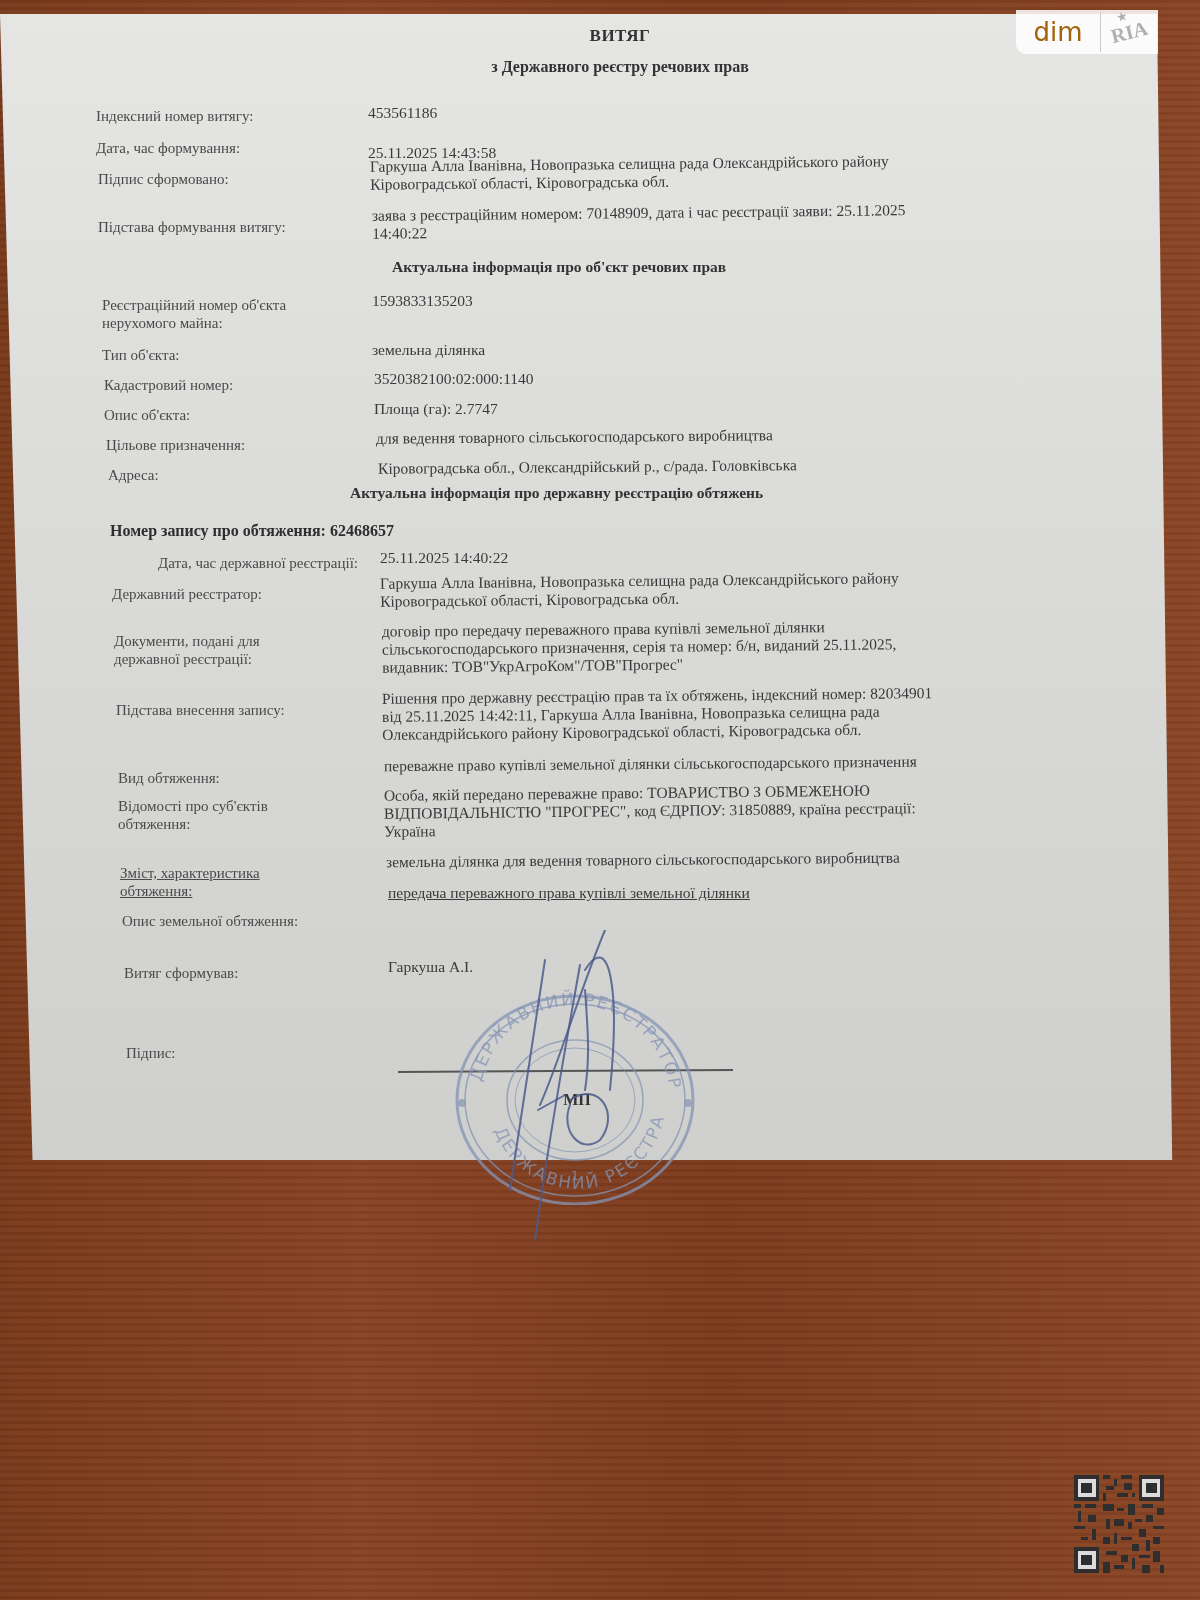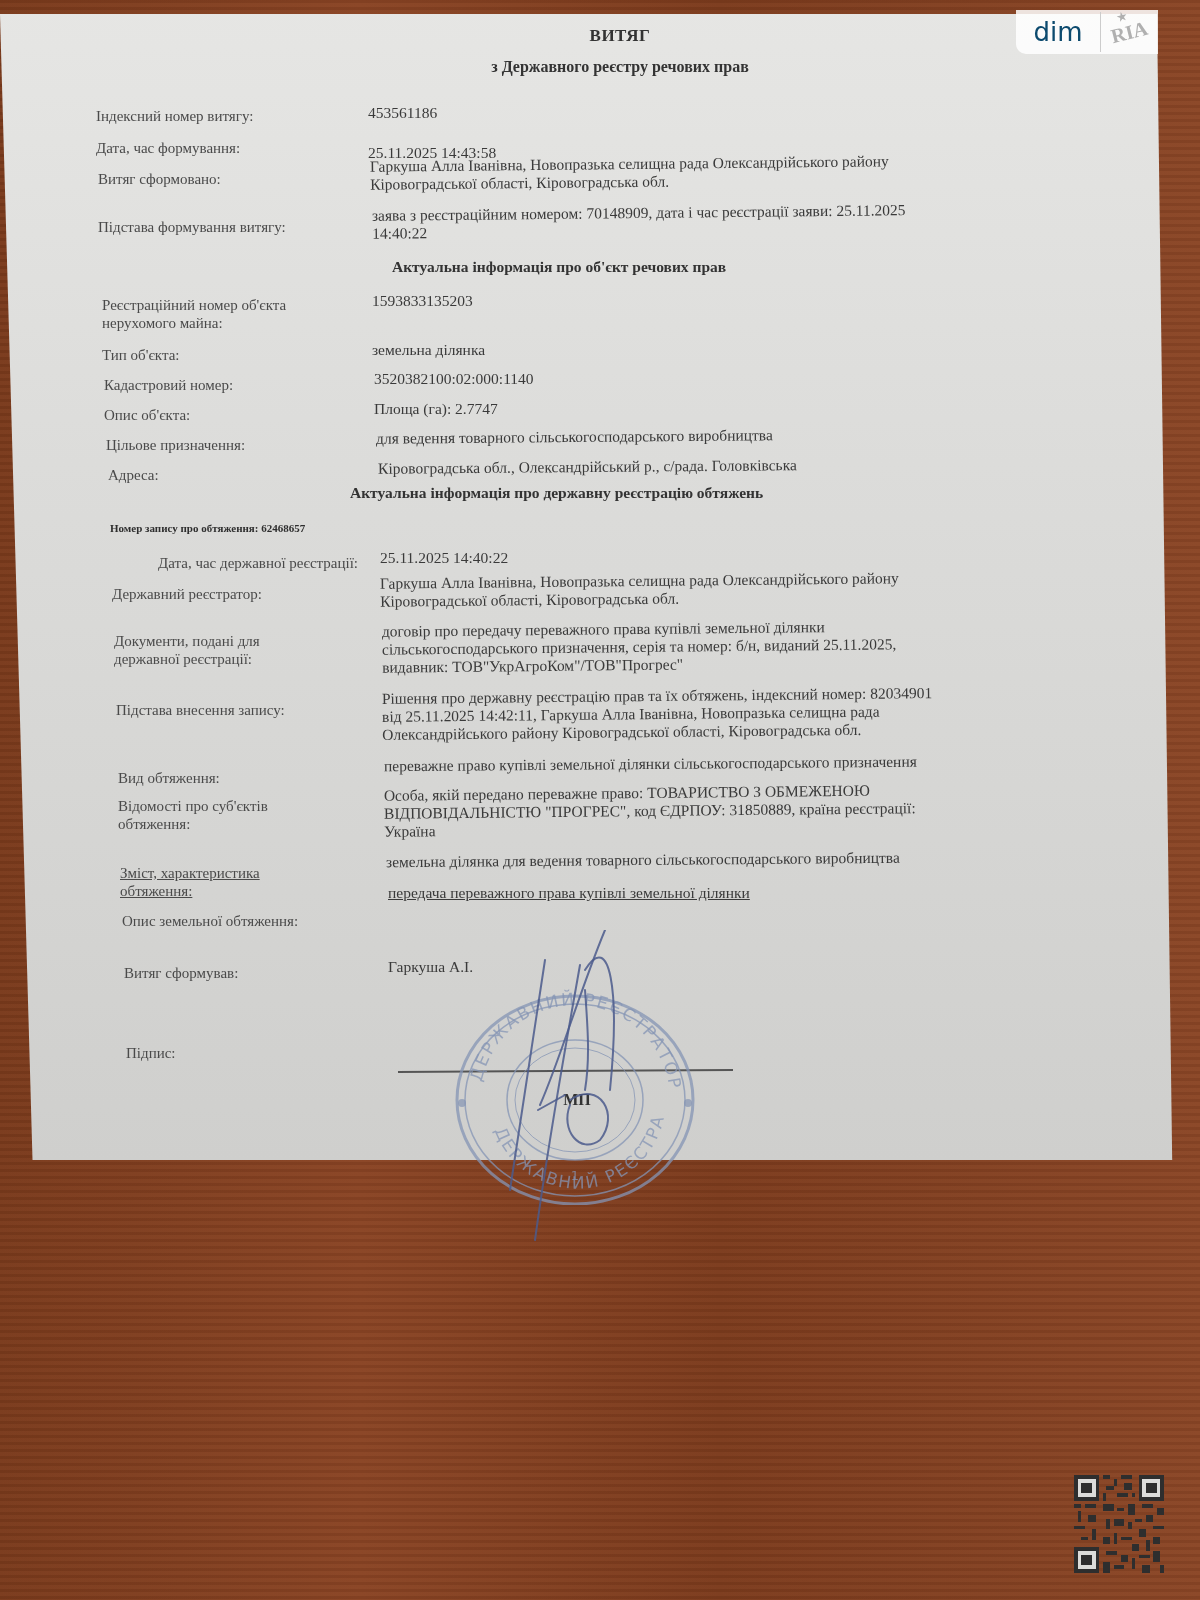--- a/index.html
+++ b/index.html
@@ -25,52 +25,52 @@
     .t2 { top: 58px; font-size: 16px; }
     .section-head {
       position: absolute; font-weight: bold; font-size: 15.5px; color: #333; white-space: nowrap;
     }
     .lbl {
       position: absolute; font-size: 15px; color: #4a4a4a; line-height: 18px; white-space: nowrap;
     }
     .val {
       position: absolute; font-size: 15.5px; color: #3a3a3a; line-height: 18px; white-space: pre-line;
     }
-    .bold-row { position: absolute; font-size: 11px; font-weight: bold; color: #2e2e2e; white-space: nowrap; }
+    .bold-row { position: absolute; font-size: 16px; font-weight: bold; color: #2e2e2e; white-space: nowrap; }
     .sigline { position: absolute; left: 398px; top: 1070px; width: 335px; height: 2px; background: #555; transform: rotate(-0.3deg); }
     .stamp { position: absolute; left: 450px; top: 985px; width: 250px; height: 220px; }
     .signature { position: absolute; left: 470px; top: 930px; width: 200px; height: 340px; }
     .qr { position: absolute; left: 1074px; top: 1475px; width: 90px; height: 98px; }
     .watermark {
       position: absolute; left: 1016px; top: 10px; width: 142px; height: 44px;
       background: rgba(255,255,255,0.85); border-radius: 0 0 0 10px;
       display: flex; align-items: center;
     }
-    .wm-dim { font-family: "DejaVu Sans", sans-serif; font-size: 26px; color: #0c4a6e; width: 84px; text-align: center; }
+    .wm-dim { font-family: "DejaVu Sans", sans-serif; font-size: 26px; color: #a16207; width: 84px; text-align: center; }
     .wm-sep { width: 1px; height: 40px; background: #ccc; }
     .wm-ria { font-family: "Liberation Serif", serif; font-weight: bold; font-size: 20px; color: #b0b0b0; transform: rotate(-14deg); margin-left: 10px; position: relative; }
     .wm-star { position: absolute; top: -12px; left: 10px; font-size: 11px; color: #b0b0b0; }
   </style>
 </head>
 <body>
 
 <div class="table-grain"></div>
 
 <div class="paper">
 
   <div class="page-title t1">ВИТЯГ</div>
   <div class="page-title t2">з Державного реєстру речових прав</div>
 
   <div class="lbl" style="left:96px; top:107px;">Індексний номер витягу:</div>
   <div class="val" style="left:368px; top:104px;">453561186</div>
 
   <div class="lbl" style="left:96px; top:139px;">Дата, час формування:</div>
   <div class="val" style="left:368px; top:144px;">25.11.2025 14:43:58</div>
 
-  <div class="lbl" style="left:98px; top:170px;">Витяг сформовано:</div>
+  <div class="lbl" style="left:98px; top:170px;">Підпис сформовано:</div>
   <div class="val" style="left:370px; top:155px; transform:rotate(-0.6deg);">Гаркуша Алла Іванівна, Новопразька селищна рада Олександрійського району
 Кіровоградської області, Кіровоградська обл.</div>
 
   <div class="lbl" style="left:98px; top:218px;">Підстава формування витягу:</div>
   <div class="val" style="left:372px; top:204px; transform:rotate(-0.6deg);">заява з реєстраційним номером: 70148909, дата і час реєстрації заяви: 25.11.2025
 14:40:22</div>
 
   <div class="section-head" style="left:392px; top:258px;">Актуальна інформація про об'єкт речових прав</div>
 
   <div class="lbl" style="left:102px; top:296px; white-space:pre-line;">Реєстраційний номер об'єкта

